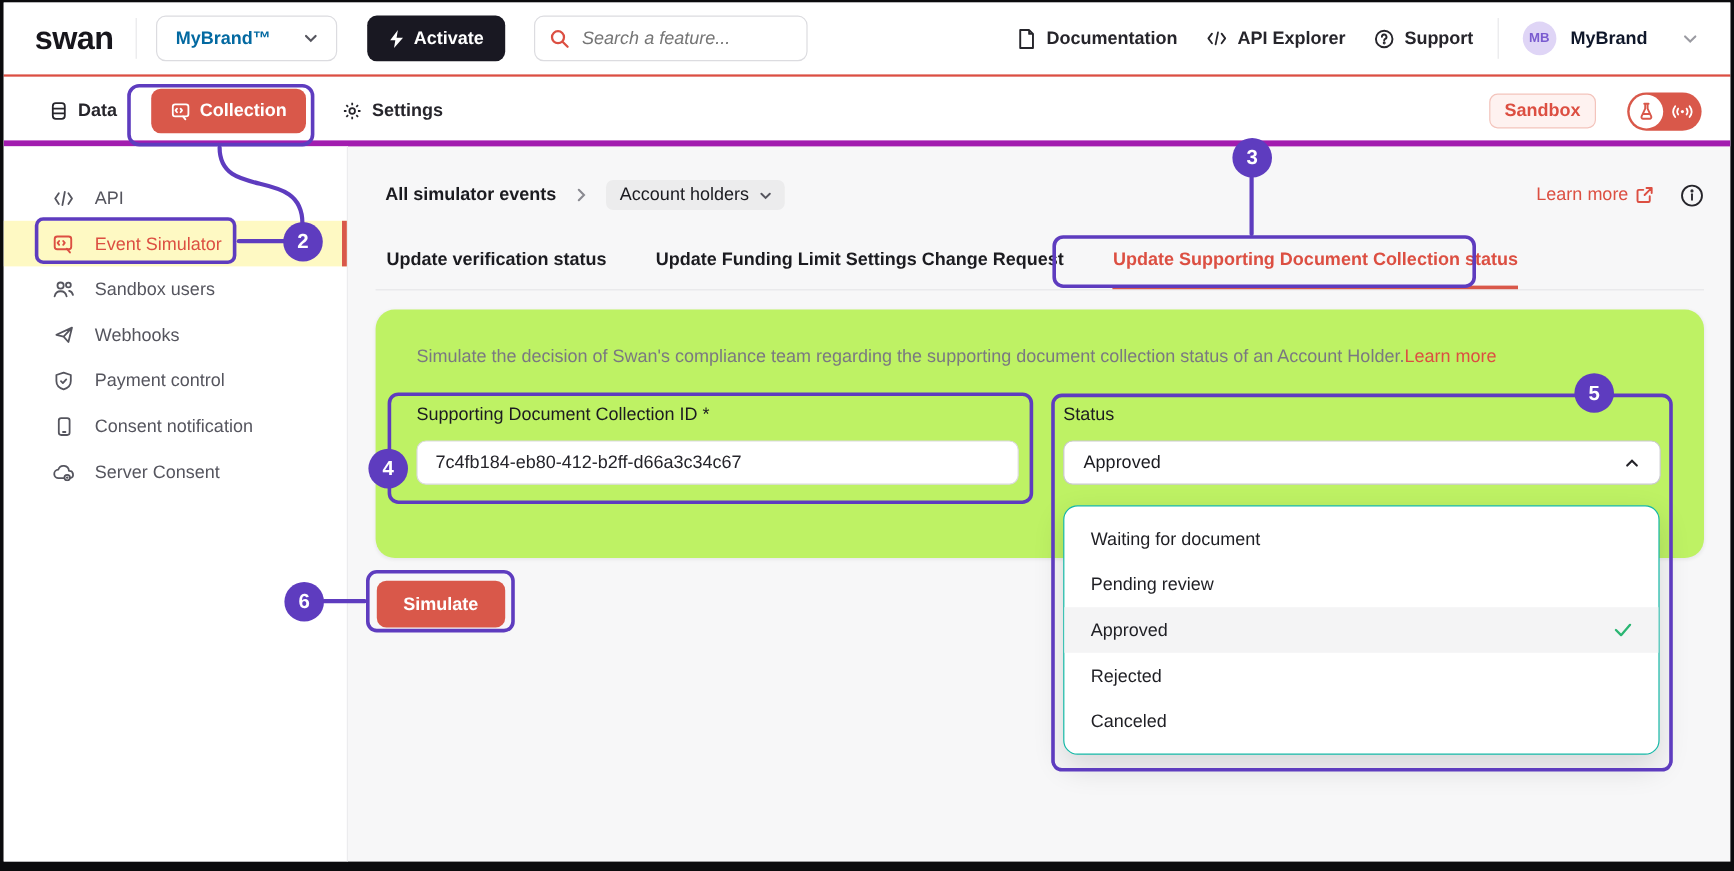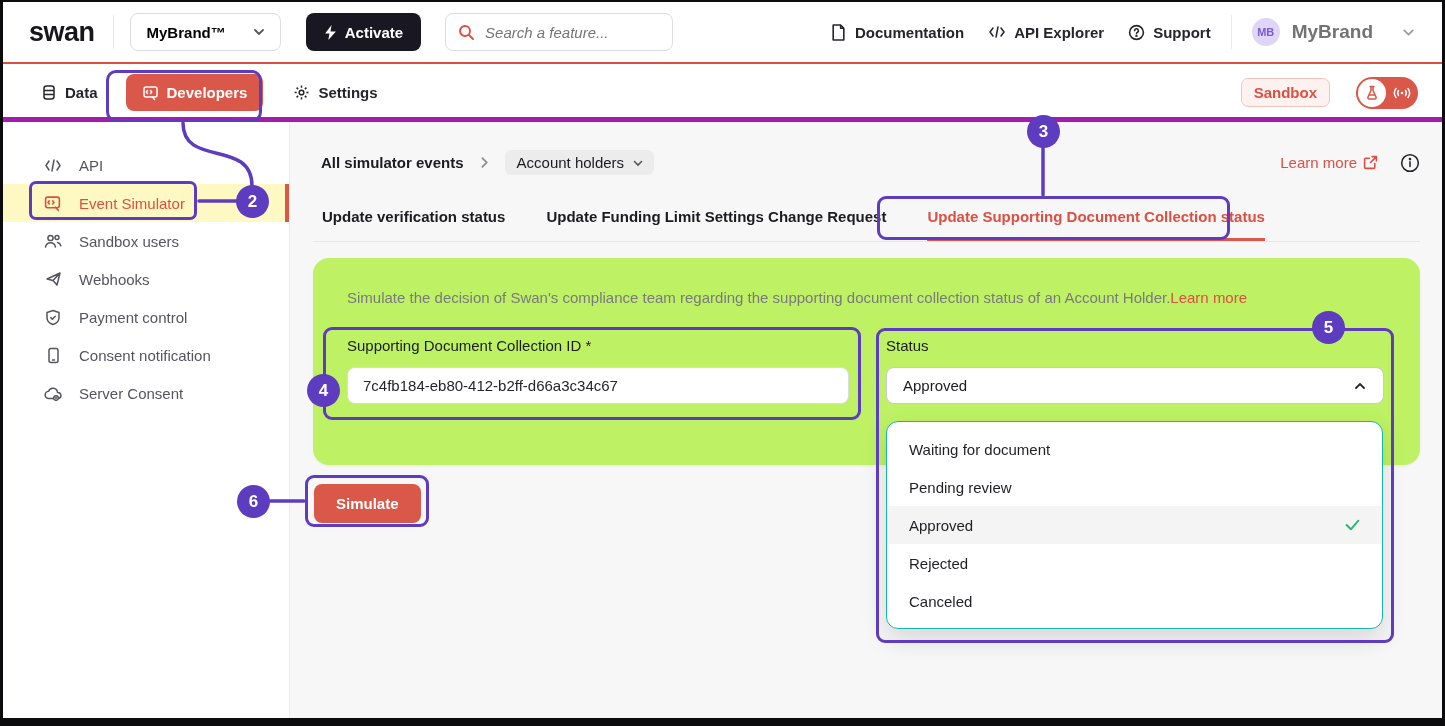--- a/index.html
+++ b/index.html
@@ -19,21 +19,21 @@
   .header {
     height:60px; background:#fff; display:flex; align-items:center;
     padding:0 26px; flex:none;
   }
   .redline { height:2px; background:#DC4E42; flex:none; }
   .logo { font-size:27px; font-weight:700; color:#17161C; letter-spacing:-0.5px; }
   .hdr-divider { width:1px; height:34px; background:#E8E8EA; margin:0 16px 0 18px; }
   .brand-select {
     display:flex; align-items:center; gap:26px; border:1px solid #DCDCE0;
     border-radius:8px; height:38px; padding:0 14px 0 16px; background:#fff;
-    font-size:15px; font-weight:700; color:#000000; cursor:pointer;
+    font-size:15px; font-weight:700; color:#0369a1; cursor:pointer;
   }
   .activate-btn {
     margin-left:25px; display:flex; align-items:center; gap:8px;
     background:#191822; color:#fff; border:none; border-radius:8px;
     height:38px; padding:0 18px; font-size:15px; font-weight:700; cursor:pointer;
   }
   .search-box {
     margin-left:24px; display:flex; align-items:center; gap:10px;
     border:1px solid #DCDCE0; border-radius:8px; height:38px; width:228px;
     padding:0 12px; background:#fff;
@@ -47,21 +47,21 @@
   .hdr-link {
     display:flex; align-items:center; gap:8px; font-size:15px; font-weight:600;
     color:#26252B; margin-left:24px; cursor:pointer; white-space:nowrap;
   }
   .hdr-divider2 { width:1px; height:34px; background:#E8E8EA; margin:0 20px; }
   .avatar {
     width:28px; height:28px; border-radius:50%; background:#DFD5F6;
     color:#7A5BD0; font-size:11px; font-weight:700;
     display:flex; align-items:center; justify-content:center;
   }
-  .acct-name { font-size:19px; font-weight:700; color:#737373; margin:0 28px 0 12px; }
+  .acct-name { font-size:15px; font-weight:700; color:#0f172a; margin:0 28px 0 12px; }
   
   .subnav {
     height:58px; background:#fff; display:flex; align-items:center;
     padding:4px 24px 0 38px; flex:none; border-bottom:5px solid #a21caf;
   }
   .subnav-item {
     display:flex; align-items:center; gap:8px; font-size:15px; font-weight:700;
     color:#26252B; cursor:pointer;
   }
   .dev-pill {
@@ -257,21 +257,21 @@
       <span>Data</span>
     </div>
     <div class="dev-pill">
       <span style="display:flex">
         <svg width="17" height="16" viewBox="0 0 16 16" fill="none" stroke="#fff" stroke-width="1.5" stroke-linecap="round" stroke-linejoin="round">
             <rect x="1.5" y="2" width="13" height="10" rx="2"></rect>
             <path d="M5 5.5L3.8 7 5 8.5M8 5.5L9.2 7 8 8.5"></path>
             <path d="M10 12l2 2.5"></path>
           </svg>
       </span>
-      <span>Developers</span>
+      <span>Collection</span>
     </div>
     <div class="subnav-item">
       <span style="display:flex">
         <svg width="17" height="17" viewBox="0 0 16 16" fill="none" stroke="#26252B" stroke-width="1.4">
             <circle cx="8" cy="8" r="2.2"></circle>
             <path d="M8 1.5v2M8 12.5v2M1.5 8h2M12.5 8h2M3.4 3.4l1.4 1.4M11.2 11.2l1.4 1.4M12.6 3.4l-1.4 1.4M4.8 11.2l-1.4 1.4"></path>
           </svg>
       </span>
       <span>Settings</span>
     </div>

